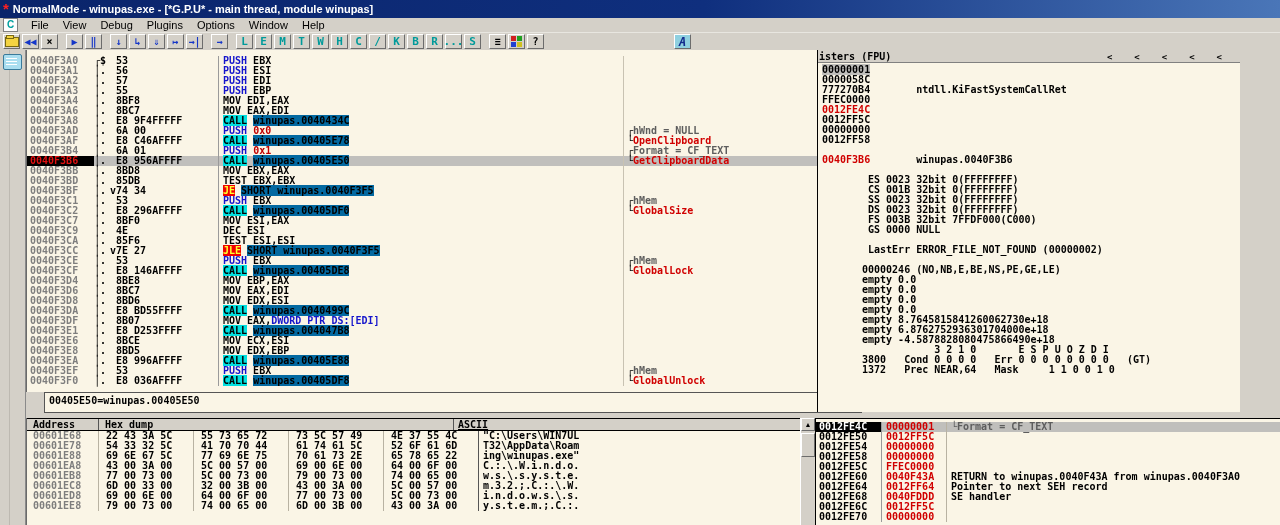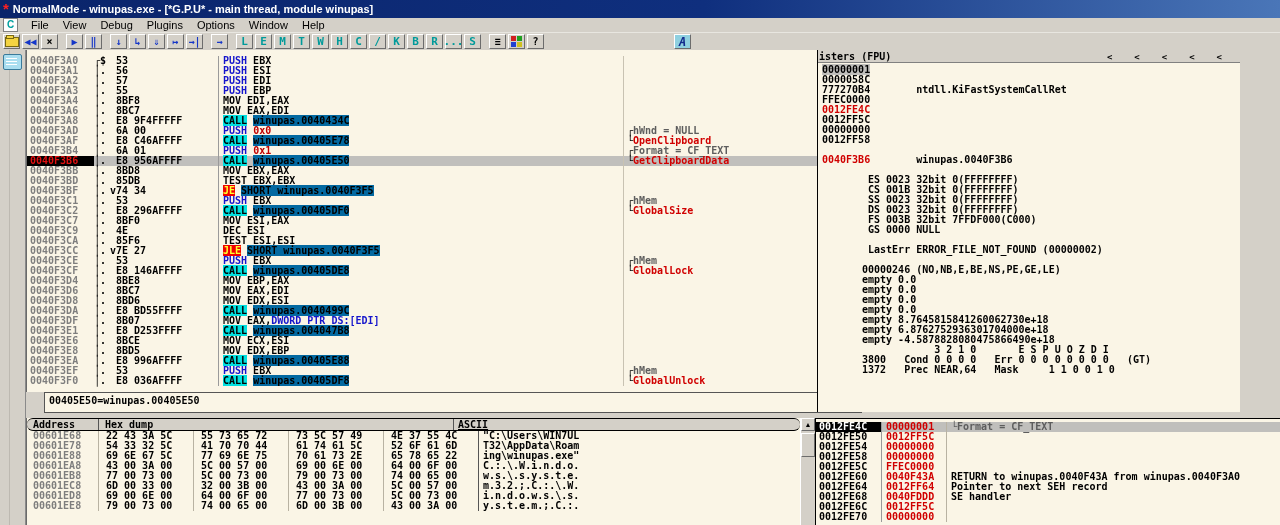--- a/index.html
+++ b/index.html
@@ -85,21 +85,21 @@
   #reg-header{position:absolute;left:0;top:0;width:100%;height:13px;background:#d4d0c8;
     border-bottom:1px solid #808080;display:flex;align-items:center;box-sizing:border-box;}
   #reg-title{font-weight:bold;padding-left:1px;}
   #reg-btns{position:absolute;right:18px;top:0;height:13px;display:flex;gap:22px;align-items:center;}
   #reg-btns span{font-weight:bold;font-size:9px;}
   #reg-rows{position:absolute;left:0;top:15px;width:100%;}
   .rrow{height:10px;line-height:10px;white-space:pre;padding-left:4px;}
   
   #dump-pane{left:26px;top:418px;width:774px;height:107px;border-left:1px solid #6a6a6a;}
   #dump-header{display:flex;height:13px;line-height:12px;background:#d4d0c8;border-bottom:1px solid #000;
-    border-top:1px solid #000;box-sizing:border-box;border-radius:6px;}
+    border-top:1px solid #000;box-sizing:border-box;}
   .dump-h-addr{width:65px;padding-left:6px;border-right:1px solid #555;}
   .dump-h-hex{width:348px;padding-left:6px;border-right:1px solid #555;}
   .dump-h-ascii{padding-left:4px;text-decoration:underline;}
   .hrow{display:flex;height:10px;line-height:10px;white-space:pre;}
   .h-addr{width:65px;color:#7e7e7e;padding-left:6px;flex:none;border-right:1px solid #b8b2a2;}
   .h-grp{width:87px;flex:none;padding-left:7px;border-right:1px solid #b8b2a2;}
   .h-ascii{padding-left:4px;border-left:1px solid #555;margin-left:-1px;}
   
   #stack-pane{left:815px;top:418px;width:465px;height:107px;border-left:1px solid #000;border-top:1px solid #000;}
   .srow{display:flex;height:10px;line-height:10px;white-space:pre;}

